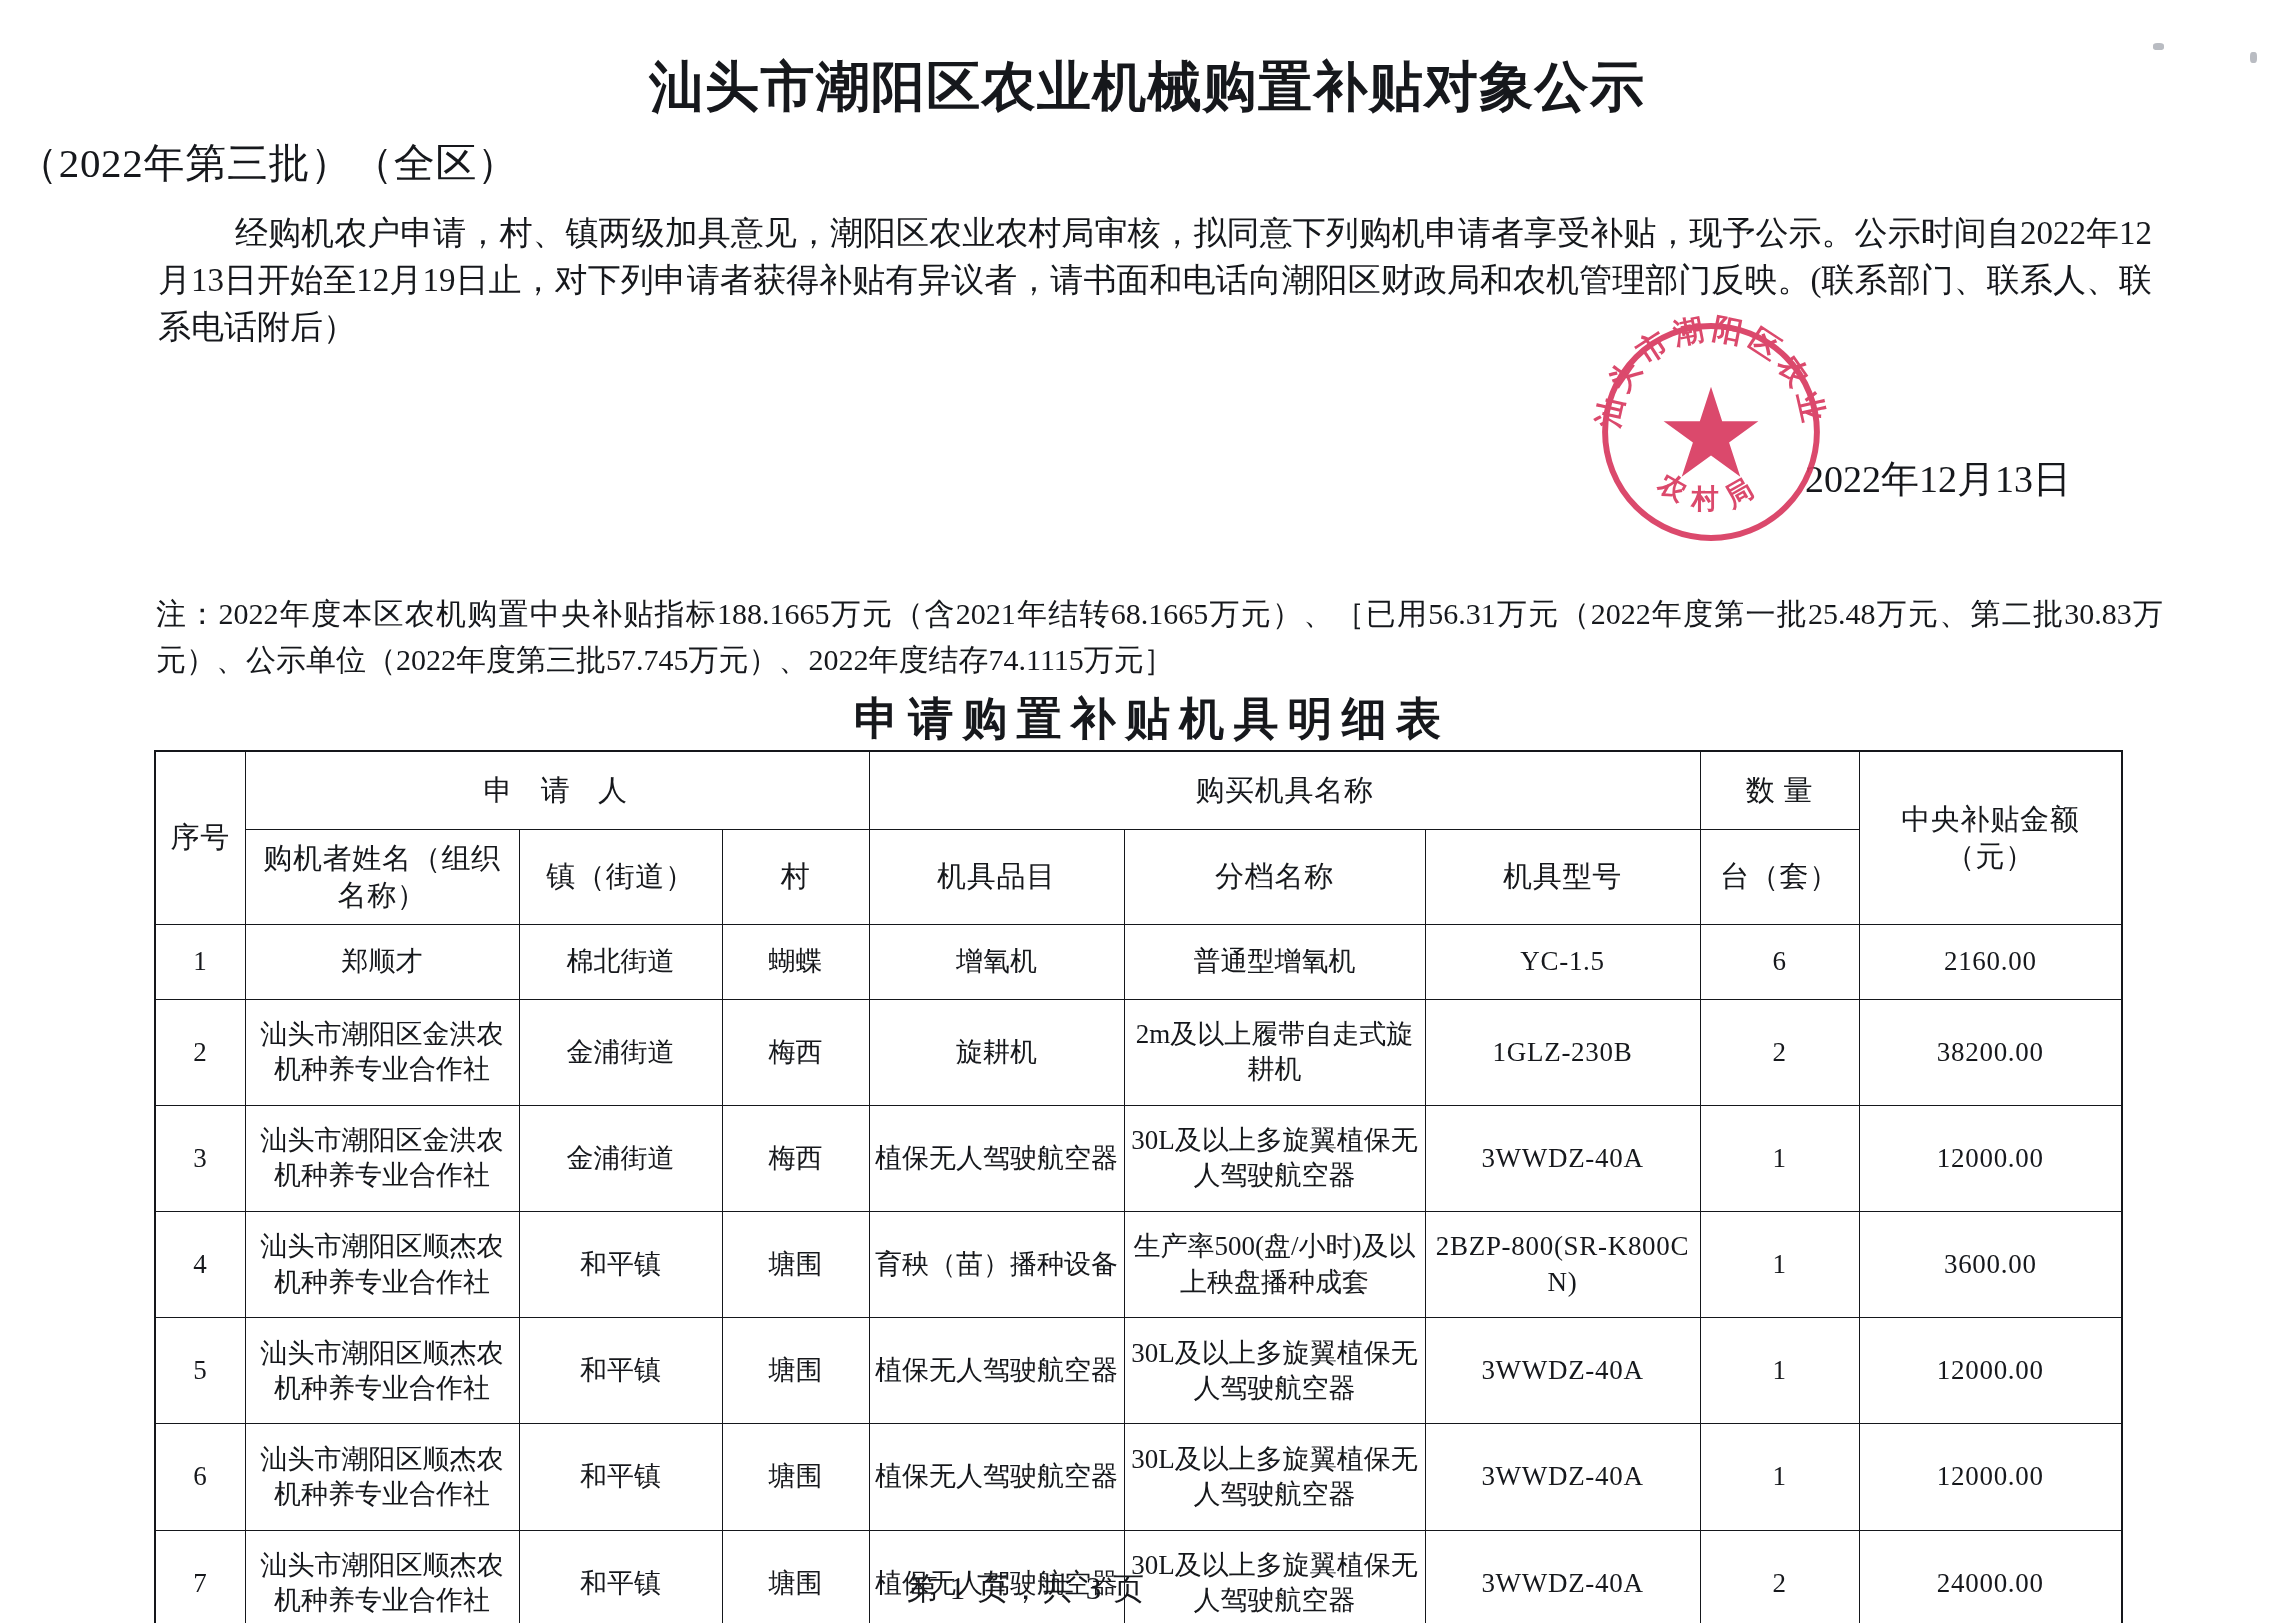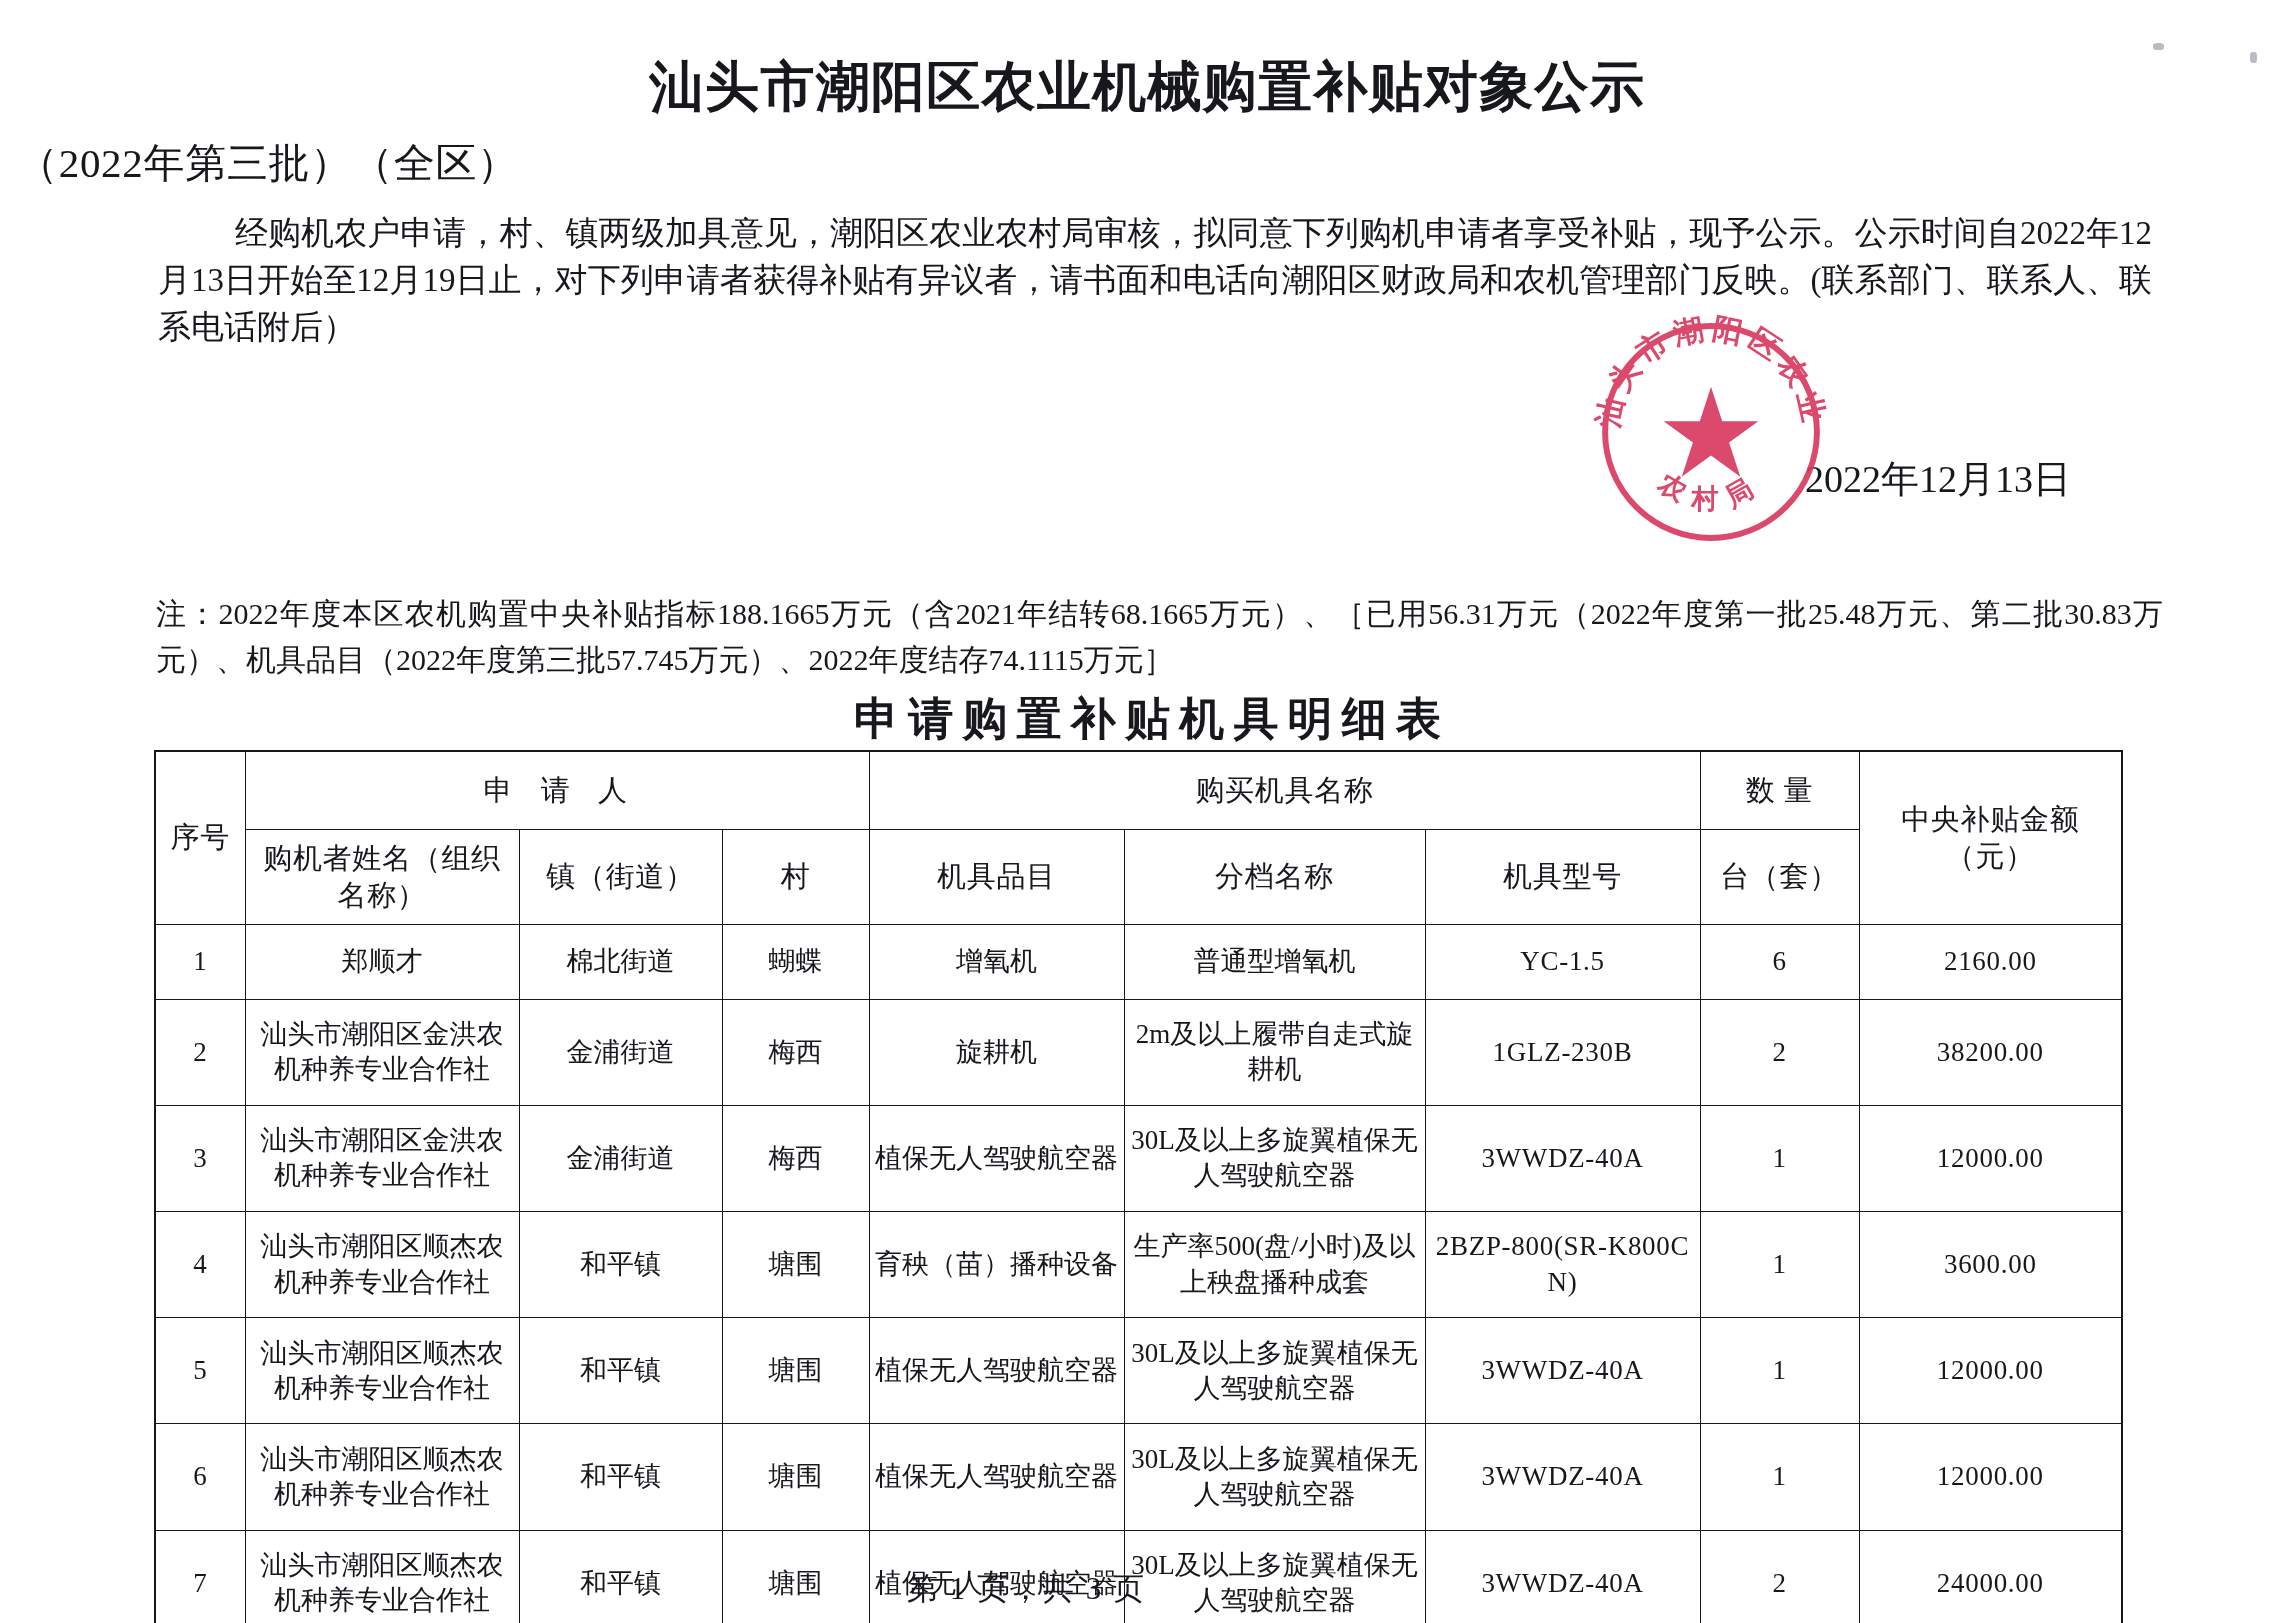--- a/index.html
+++ b/index.html
@@ -185,21 +185,21 @@
     <circle cx="100" cy="100" r="89" fill="none" stroke="#d83a60" stroke-width="5"></circle>
     <text font-family="'Liberation Serif', serif" font-size="25" font-weight="bold" fill="#d83a60" letter-spacing="5">
       <textPath href="#sealArcTop" startOffset="50%" text-anchor="middle">汕头市潮阳区农业</textPath>
     </text>
     <text font-family="'Liberation Serif', serif" font-size="23" font-weight="bold" fill="#d83a60" letter-spacing="10">
       <textPath href="#sealArcBot" startOffset="50%" text-anchor="middle">农村局</textPath>
     </text>
     <polygon fill="#d83a60" points="100,62 109.4,90.9 139.8,90.9 115.2,108.8 124.6,137.7 100,119.8 75.4,137.7 84.8,108.8 60.2,90.9 90.6,90.9"></polygon>
   </svg>
 
-  <div class="note">注：2022年度本区农机购置中央补贴指标188.1665万元（含2021年结转68.1665万元）、［已用56.31万元（2022年度第一批25.48万元、第二批30.83万元）、机具品目（2022年度第三批57.745万元）、2022年度结存74.1115万元］</div>
+  <div class="note">注：2022年度本区农机购置中央补贴指标188.1665万元（含2021年结转68.1665万元）、［已用56.31万元（2022年度第一批25.48万元、第二批30.83万元）、公示单位（2022年度第三批57.745万元）、2022年度结存74.1115万元］</div>
 
   <div class="table-caption">申请购置补贴机具明细表</div>
 
   <div class="tbl-wrap">
     <table class="grid outer-thick">
       <colgroup>
         <col style="width:90px">
         <col style="width:274px">
         <col style="width:203px">
         <col style="width:147px">

